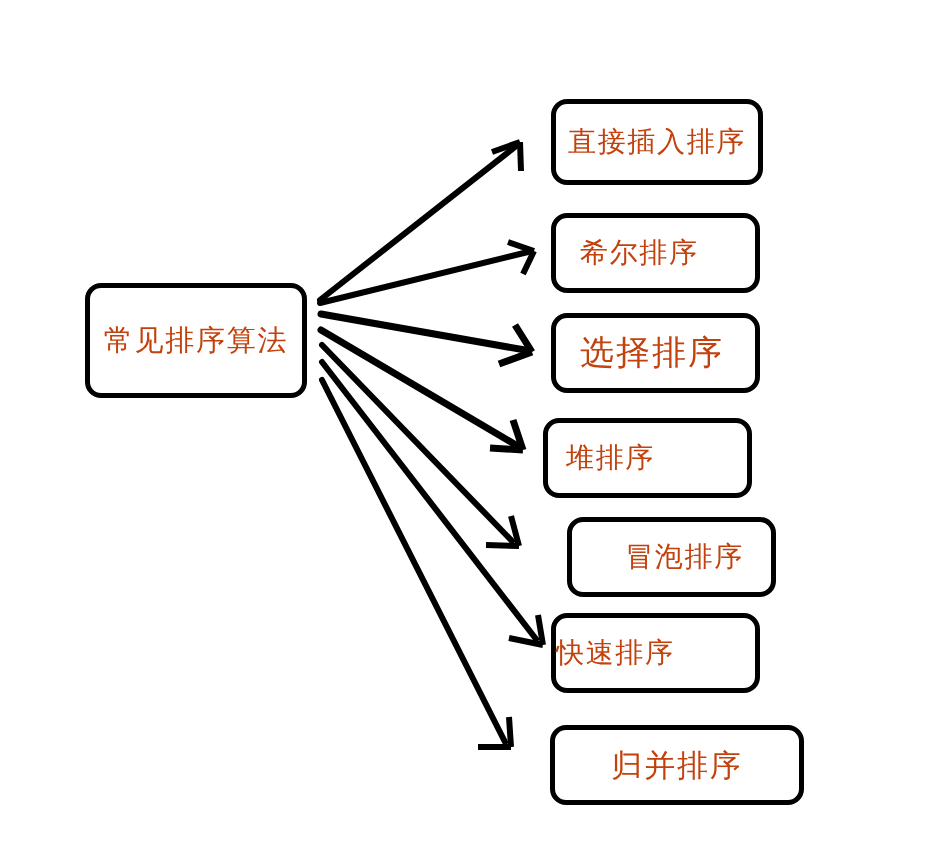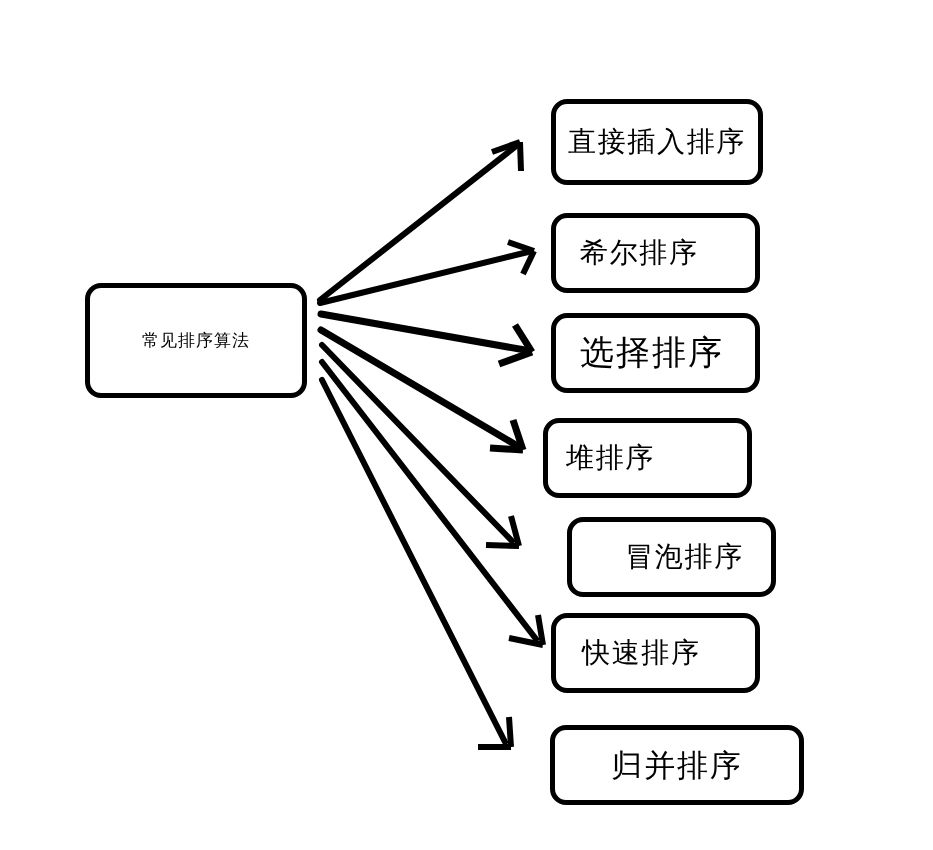--- a/index.html
+++ b/index.html
@@ -17,41 +17,41 @@
   }
   .node {
     position: absolute;
     box-sizing: border-box;
     background: #ffffff;
     border: 5px solid #000000;
     border-radius: 16px;
     display: flex;
     align-items: center;
     justify-content: center;
-    color: #000000;
+    color: #c2410c;
     letter-spacing: 0.06em;
     white-space: nowrap;
     line-height: 1;
   }
   .node-label {
     display: block;
   }
   #root-node {
     left: 85px;
     top: 283px;
     width: 222px;
     height: 115px;
-    font-size: 17px;
+    font-size: 29px;
   }
   #leaf-1 { left: 551px; top: 99px;  width: 212px; height: 86px;  font-size: 28px; }
   #leaf-2 { left: 551px; top: 213px; width: 209px; height: 80px;  font-size: 28px; justify-content: flex-start; padding-left: 24px; }
   #leaf-3 { left: 551px; top: 313px; width: 209px; height: 80px;  font-size: 34px; justify-content: flex-start; padding-left: 24px; }
   #leaf-4 { left: 543px; top: 418px; width: 209px; height: 80px;  font-size: 28px; justify-content: flex-start; padding-left: 18px; }
   #leaf-5 { left: 547px; top: 517px; width: 209px; height: 80px;  font-size: 28px; justify-content: center; padding-left: 26px; margin-left: 20px; }
-  #leaf-6 { left: 551px; top: 613px; width: 209px; height: 80px;  font-size: 28px; justify-content: flex-start; padding-left: 26px; }
+  #leaf-6 { left: 551px; top: 613px; width: 209px; height: 80px;  font-size: 28px; justify-content: flex-start; }
   #leaf-7 { left: 550px; top: 725px; width: 254px; height: 80px;  font-size: 31px; }
   #edges {
     position: absolute;
     left: 0;
     top: 0;
     width: 933px;
     height: 850px;
     pointer-events: none;
   }
 </style>

